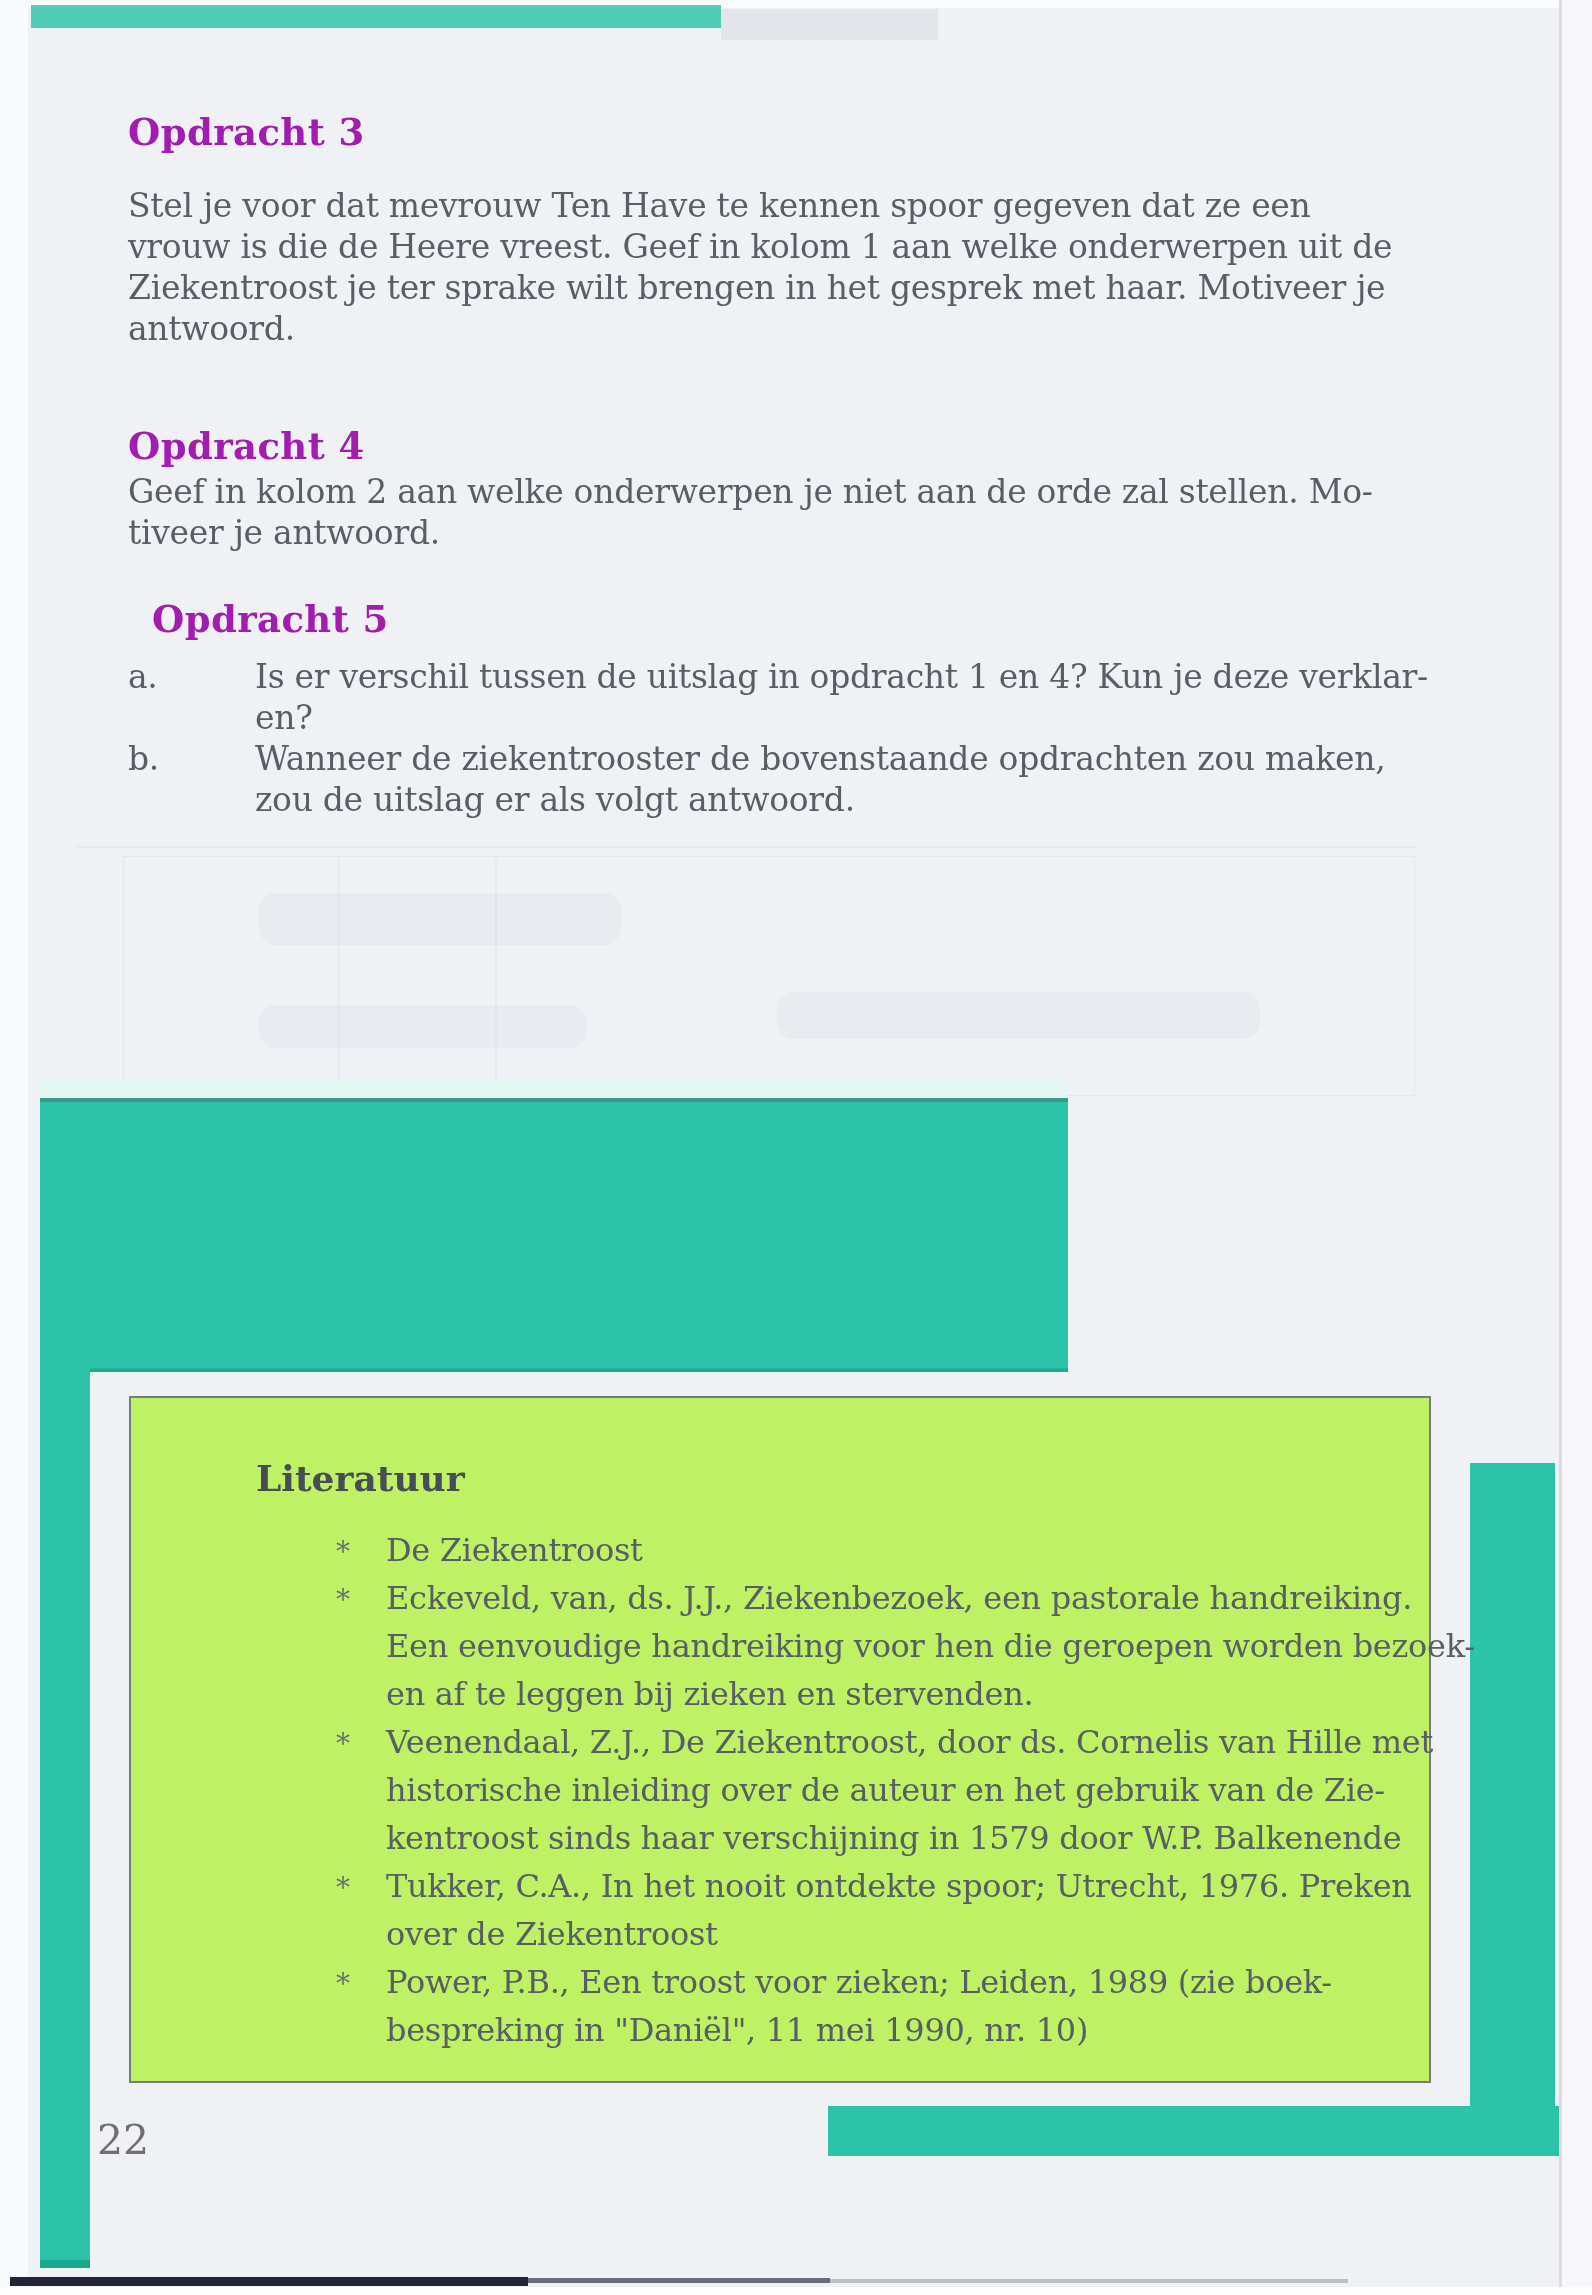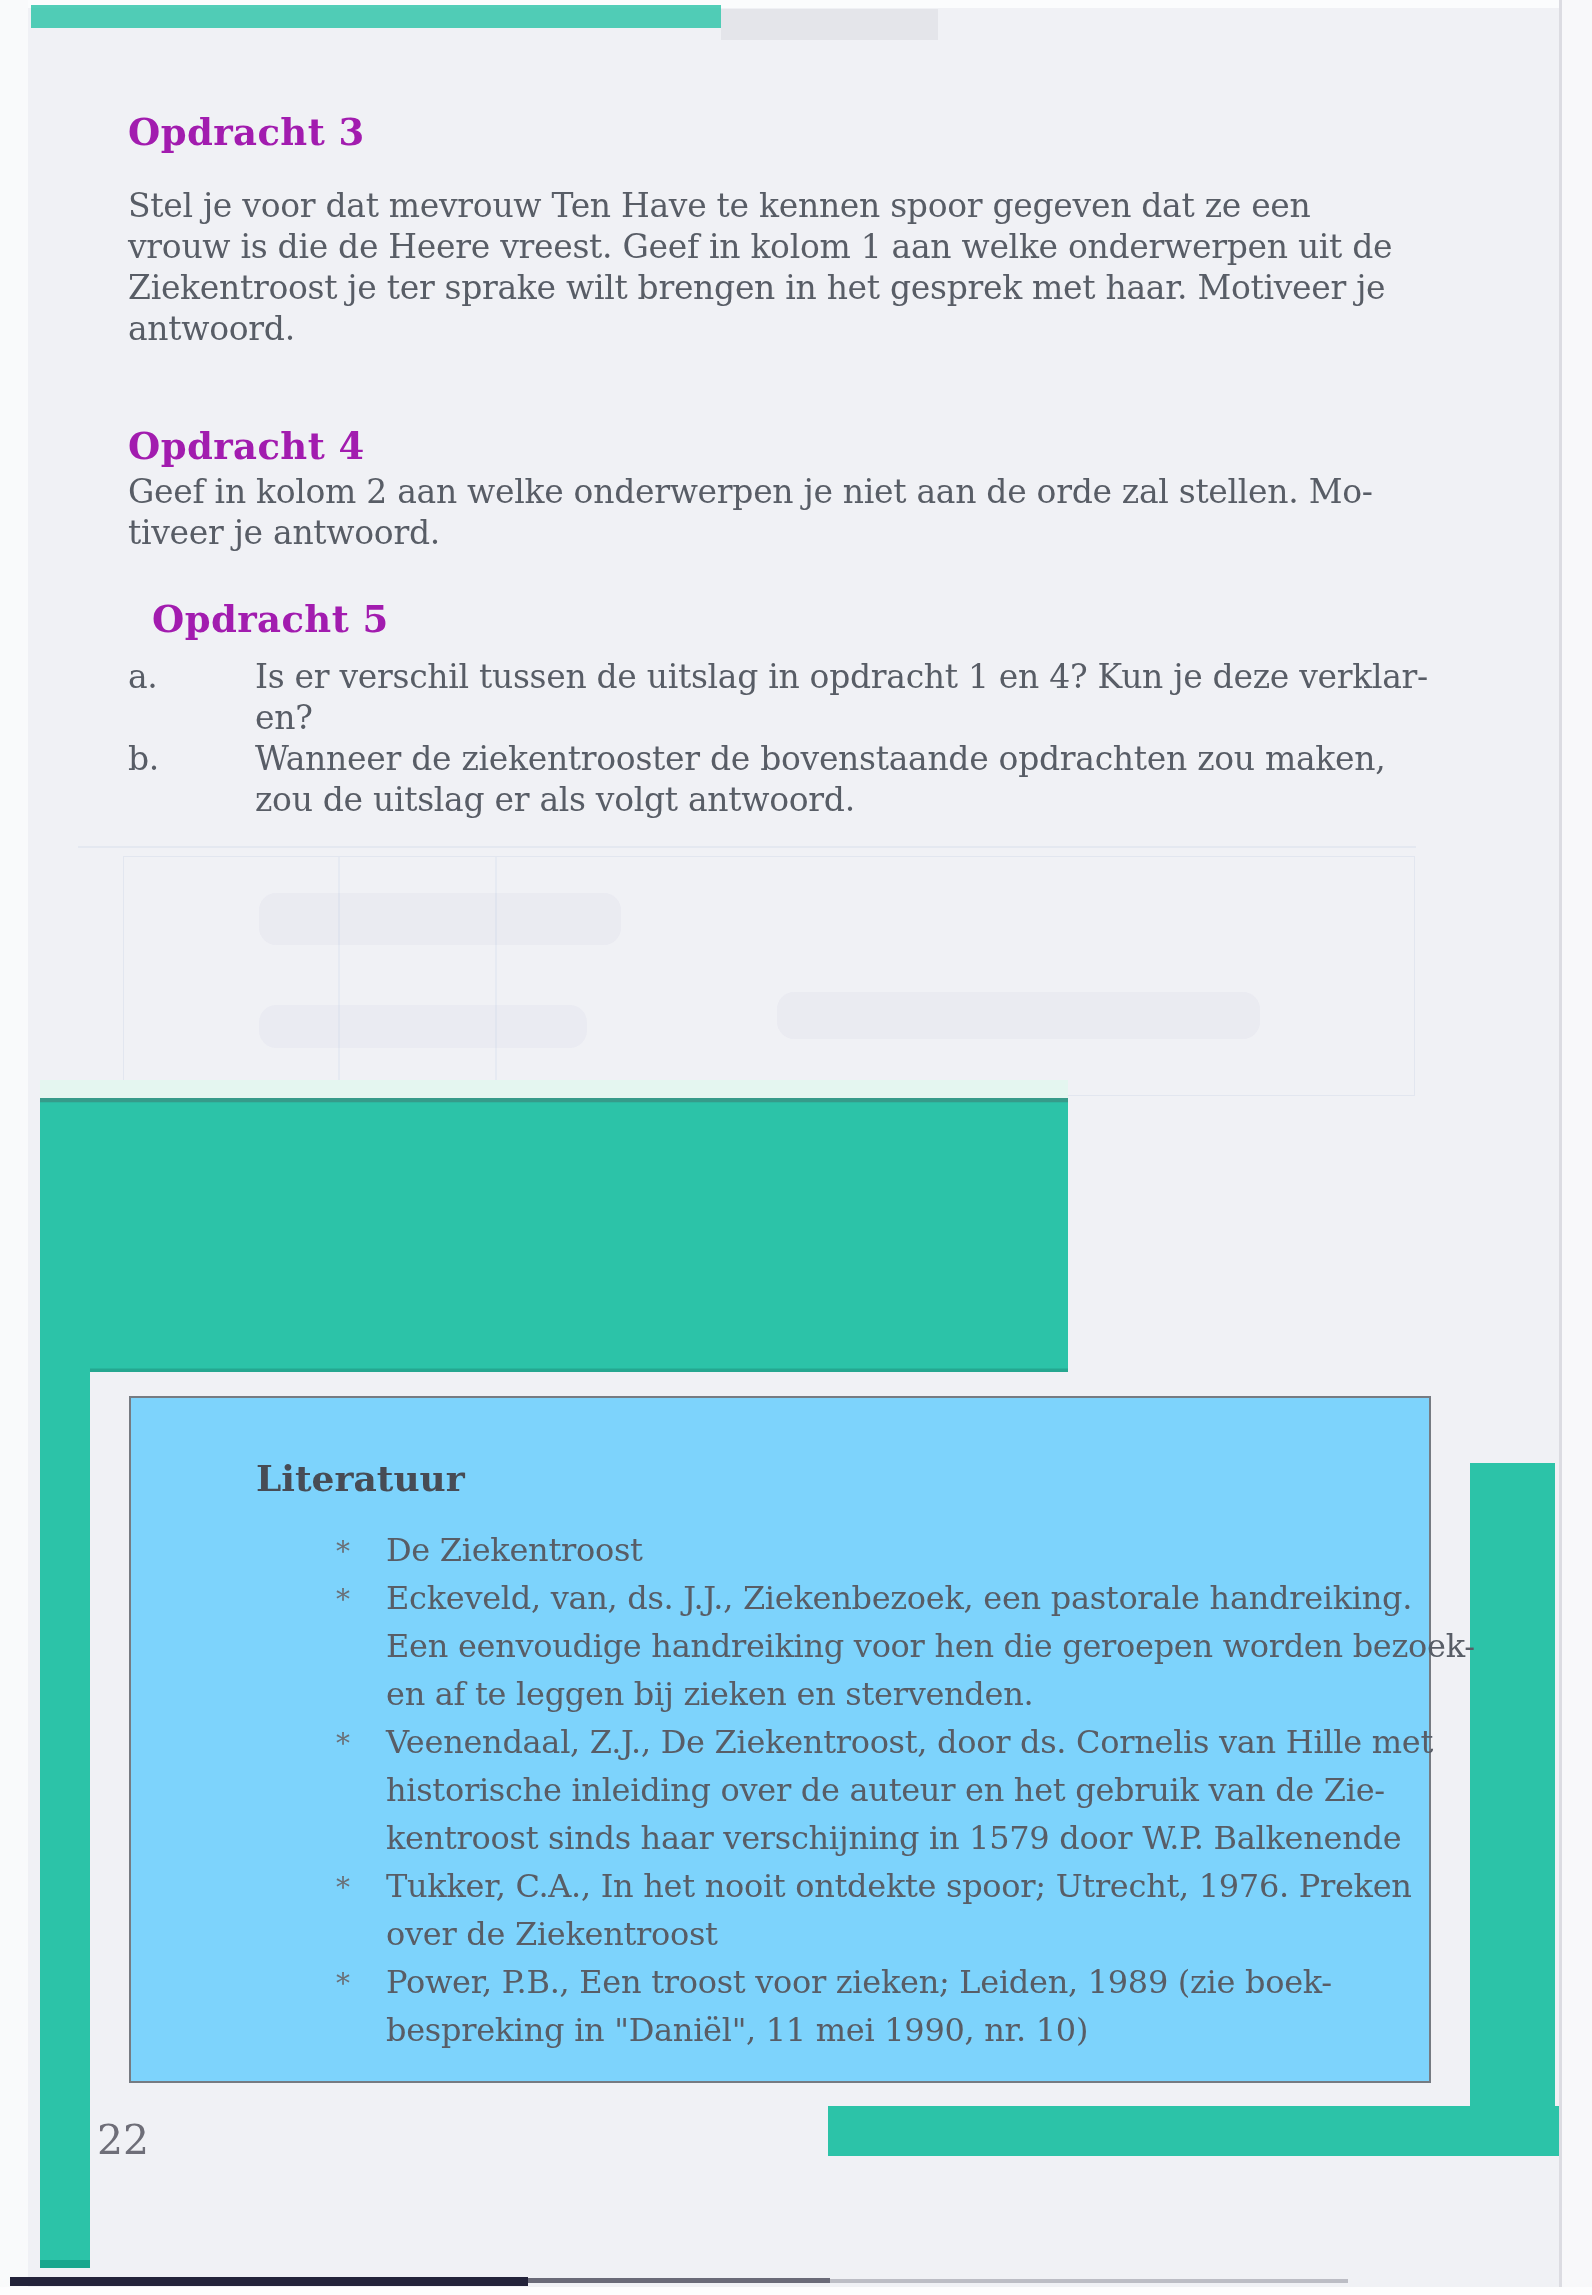--- a/index.html
+++ b/index.html
@@ -52,21 +52,21 @@
     position:absolute;left:40px;top:1098px;width:1028px;height:274px;background:#2cc3a8;
     box-shadow:inset 0 4.3px 0 rgba(70,90,90,.38), inset 0 -3.5px 0 rgba(0,0,0,.14);
   }
   .left-strip{position:absolute;left:40px;top:1346px;width:50px;height:922px;background:#2cc3a8;border-bottom:8.6px solid #19a78e;box-sizing:border-box;}
   .right-bar{position:absolute;left:1470px;top:1463px;width:85px;height:692px;background:#2cc3a8;}
   .bottom-bar{position:absolute;left:828px;top:2106px;width:759px;height:50px;background:#2cc3a8;}
 
   
   .lit-box{
     position:absolute;left:129px;top:1396px;width:1302px;height:687px;
-    border:2.6px solid #767b82;background:#7dd3fc;box-sizing:border-box;padding-left:28px;
+    border:2.6px solid #767b82;background:#bef264;box-sizing:border-box;padding-left:28px;
   }
   .lit-heading{position:absolute;left:125px;top:59px;font-size:36px;font-weight:bold;color:#474c55;}
   .lit-list{position:absolute;left:255px;top:128px;font-size:32px;line-height:48px;letter-spacing:-0.3px;color:#585d66;}
   .lit-line{position:relative;white-space:nowrap;}
   .lit-bullet{position:absolute;left:-50px;top:1.7px;font-size:28px;color:#6a6f76;}
 
   .page-number{position:absolute;left:97px;top:2116px;font-size:41px;color:#6e6e78;}
 
   
   .scanline-1{position:absolute;left:10.4px;top:2277px;width:518px;height:8.6px;background:#23233a;}

